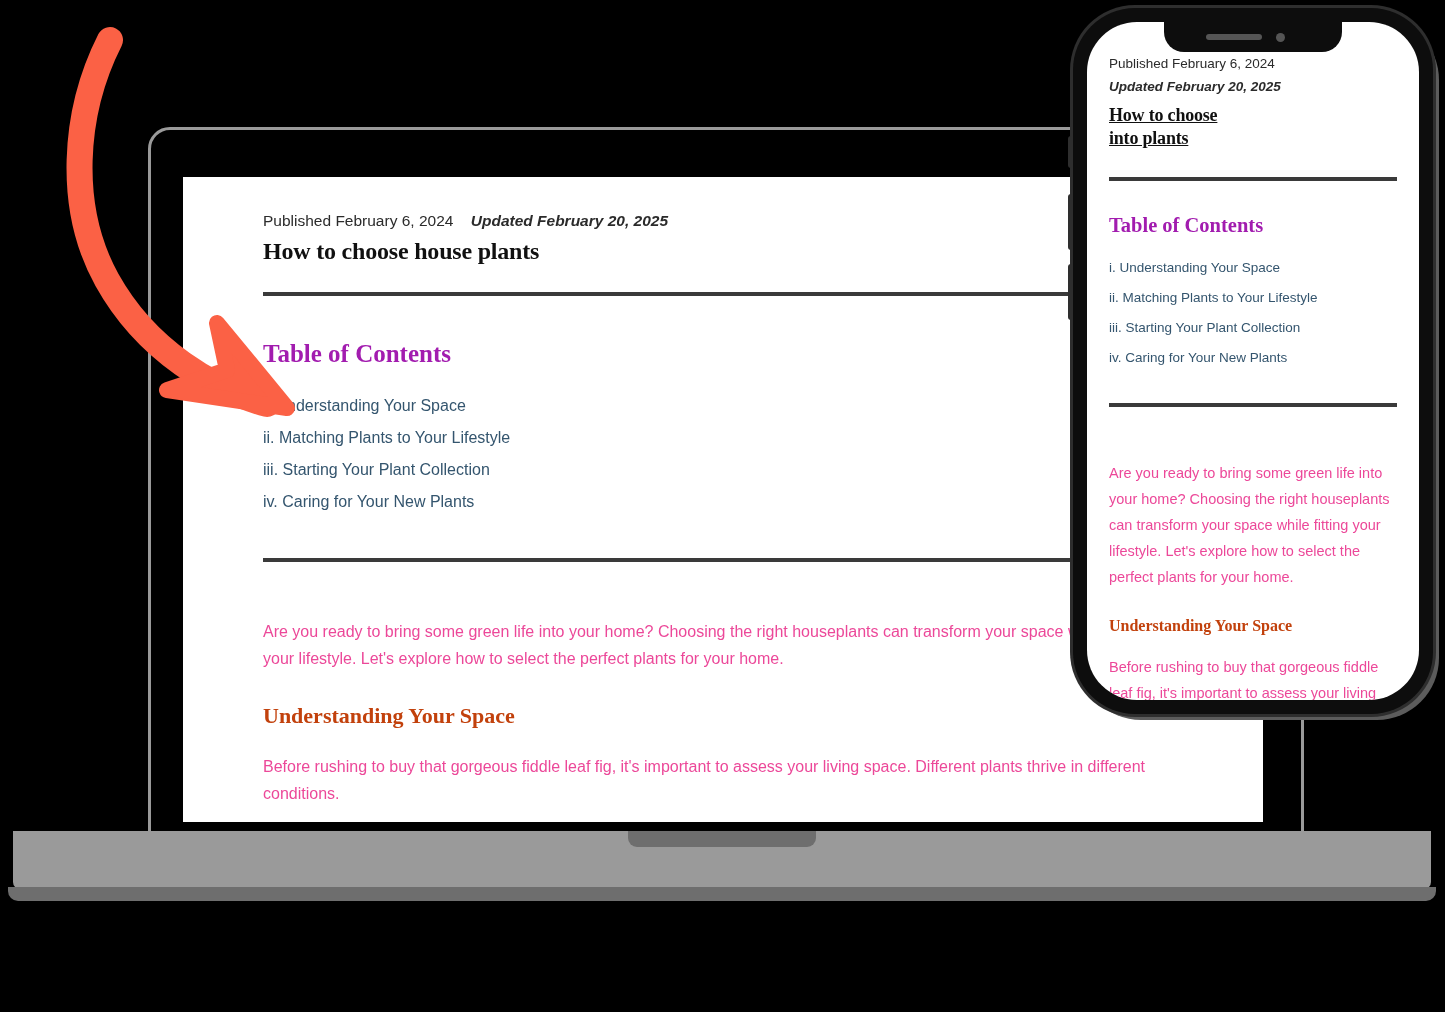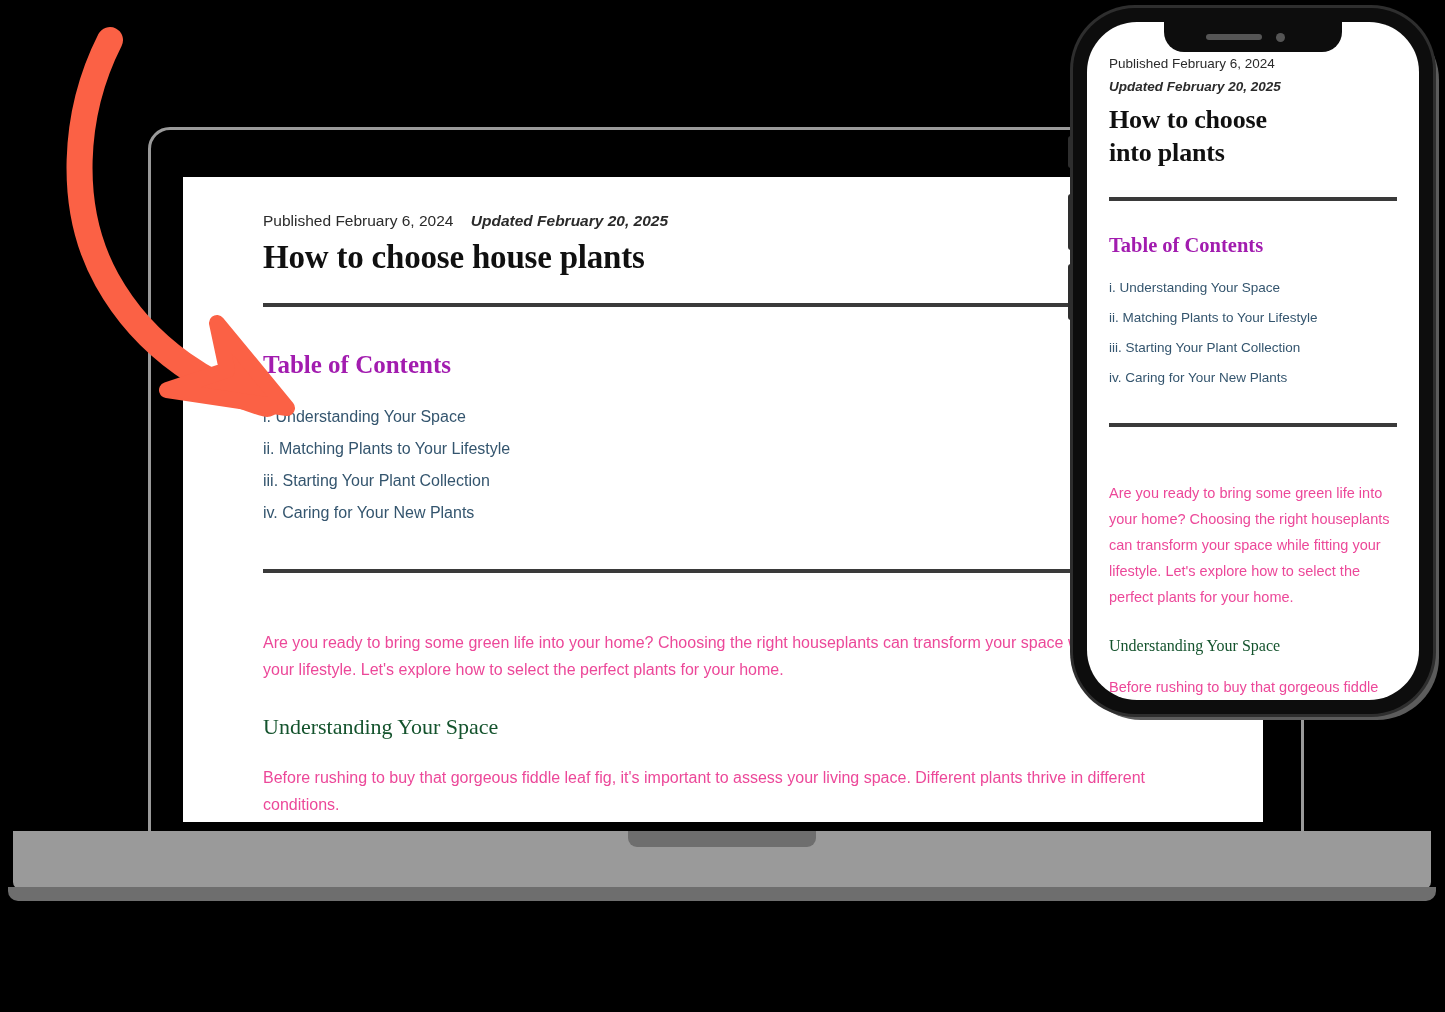--- a/index.html
+++ b/index.html
@@ -114,29 +114,29 @@
     color: #34556e;
     text-decoration: none;
     font-family: "Liberation Sans", sans-serif;
   }
   .body-p {
     font-family: "Liberation Sans", sans-serif;
     color: #ec4899;
   }
   .h2 {
     font-family: "Liberation Serif", serif;
-    font-weight: normal;
-    color: #14532d;
+    font-weight: bold;
+    color: #c2410c;
   }
 
   
   .desktop-doc { padding: 35px 40px 0 80px; width: 1080px; }
   .desktop-doc .doc-meta { font-size: 15.5px; line-height: 1.2; margin-bottom: 6px; }
   .desktop-doc .doc-meta .updated { margin-left: 13px; }
-  .desktop-doc .doc-title { font-size: 33px; line-height: 1.22; margin: 0 0 6px 0; }
+  .desktop-doc .doc-title { font-size: 24px; line-height: 1.22; margin: 0 0 6px 0; }
   .desktop-doc .rule-top { height: 4px; margin-top: 26px; width: 887px; }
   .desktop-doc .toc-heading { font-size: 25px; margin: 44px 0 0 0; }
   .desktop-doc .toc-list { margin-top: 22px; }
   .desktop-doc .toc-link { font-size: 16px; line-height: 32px; }
   .desktop-doc .rule-bottom { height: 4px; margin-top: 40px; width: 887px; }
   .desktop-doc .body-p { font-size: 16px; line-height: 27px; margin: 0; max-width: 887px; }
   .desktop-doc .gap-lead { height: 56px; }
   .desktop-doc .h2 { font-size: 22px; margin: 31px 0 24px 0; }
 
   
@@ -214,21 +214,21 @@
   }
   .phone-btn.b1 { top: 128px; height: 32px; }
   .phone-btn.b2 { top: 186px; height: 56px; }
   .phone-btn.b3 { top: 256px; height: 56px; }
 
   
   .phone-doc { padding: 30px 22px 0 22px; width: 332px; }
   .phone-doc .doc-meta { font-size: 13.5px; line-height: 1.72; }
   .phone-doc .doc-meta .published { display: block; }
   .phone-doc .doc-meta .updated { display: block; }
-  .phone-doc .doc-title { font-size: 26px; line-height: 1.25; margin: 6px 0 0 0; }
+  .phone-doc .doc-title { font-size: 18px; line-height: 1.25; margin: 6px 0 0 0; text-decoration: underline; }
   .phone-doc .rule-top { height: 4px; margin-top: 28px; }
   .phone-doc .toc-heading { font-size: 20.5px; margin: 33px 0 0 0; }
   .phone-doc .toc-list { margin-top: 16px; }
   .phone-doc .toc-link { font-size: 13.5px; line-height: 30px; }
   .phone-doc .rule-bottom { height: 4px; margin-top: 30px; }
   .phone-doc .body-p { font-size: 14.5px; line-height: 26px; margin: 0; }
   .phone-doc .gap-lead { height: 53px; }
   .phone-doc .h2 { font-size: 16px; margin: 27px 0 19px 0; }
 
   

